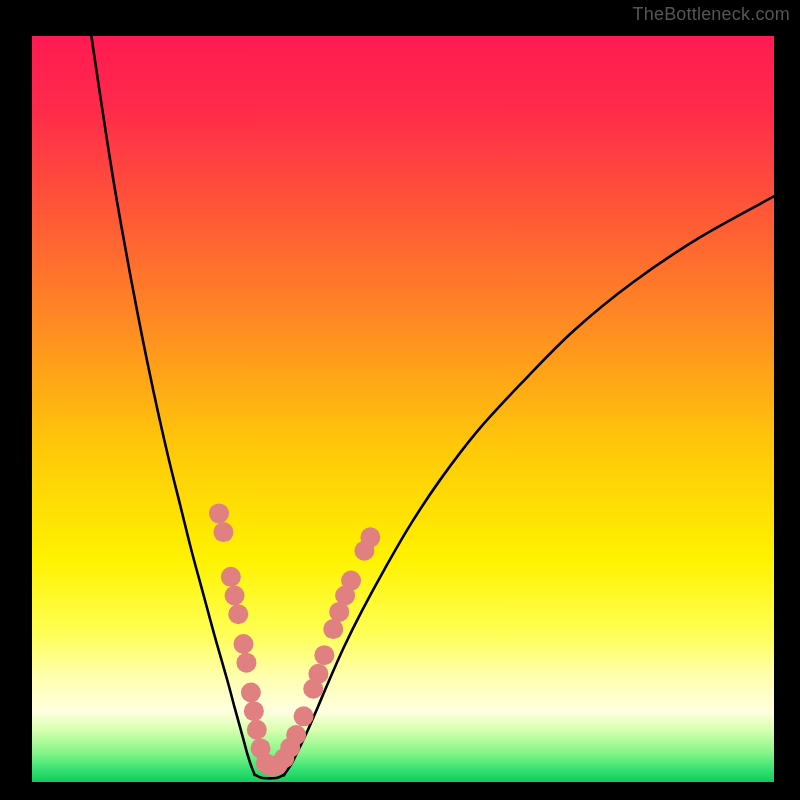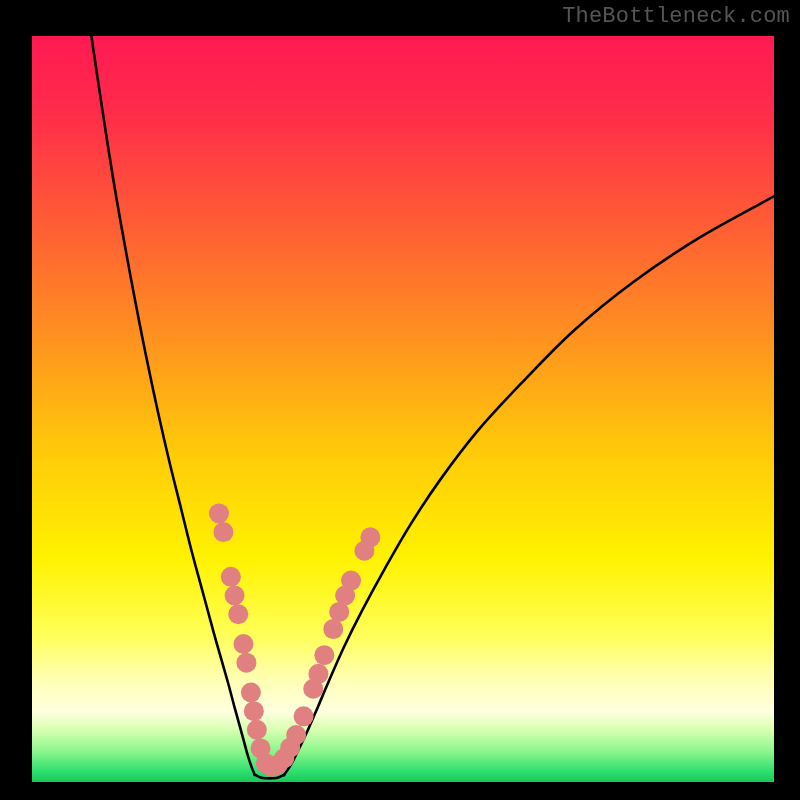--- a/index.html
+++ b/index.html
@@ -20,25 +20,24 @@
     background: #000000;
     box-sizing: border-box;
   }
   .plot-area {
     position: absolute;
     box-sizing: border-box;
   }
   .watermark {
     position: absolute;
     color: #555555;
-    font-size: 22px;
+    font-size: 18px;
     font-weight: 400;
     letter-spacing: 0.2px;
     white-space: nowrap;
-    font-family: Liberation Mono, monospace;
   }
   svg {
     display: block;
   }
 </style>
 </head>
 <body>
 
 <div class="frame">
   <div class="plot-area" id="plot-area" style="left: 32px; top: 36px; width: 742px; height: 746px;">

